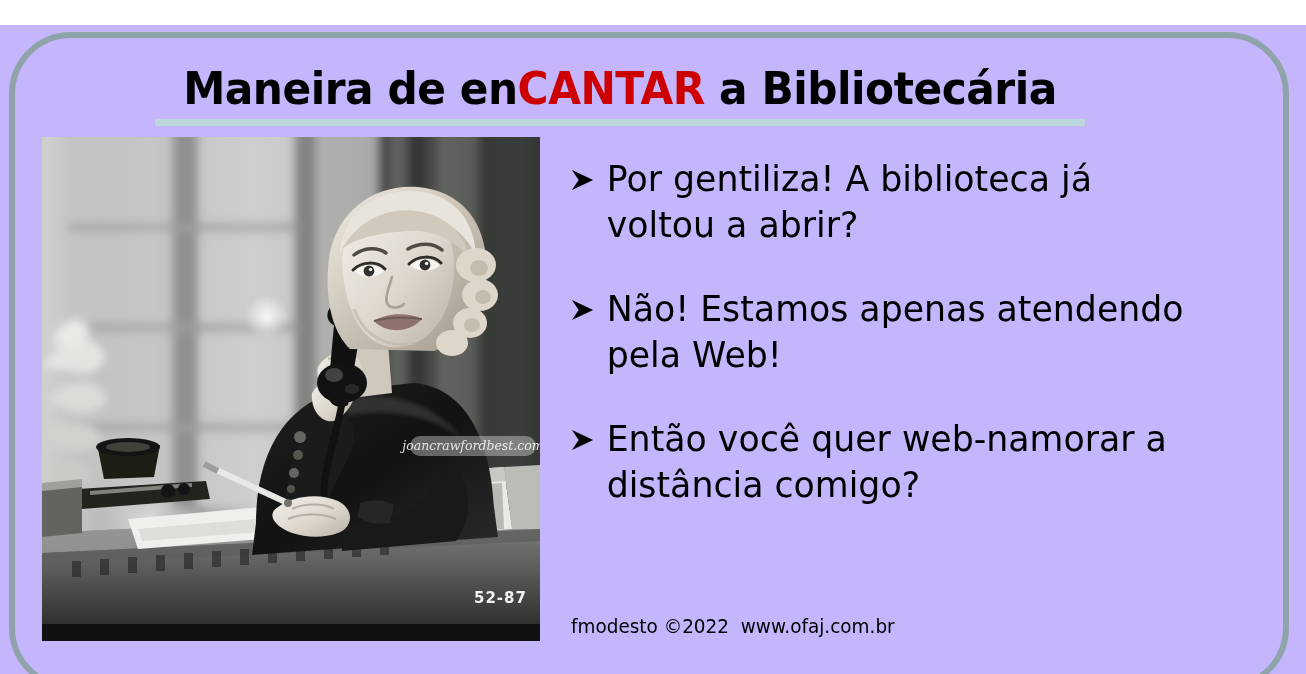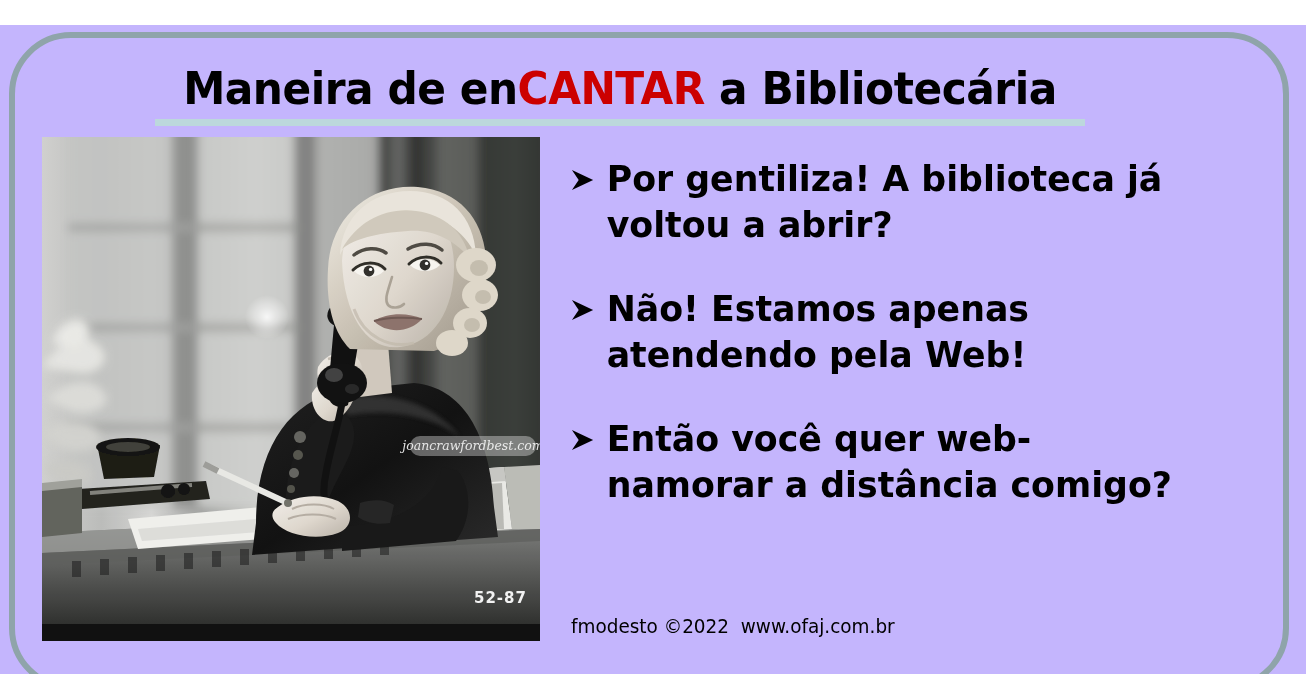--- a/index.html
+++ b/index.html
@@ -78,21 +78,20 @@
     background: #111;
   }
   #photo svg { display: block; }
 
   
   #bullets {
     position: absolute;
     left: 570px;
     top: 131px;
     width: 640px;
-    font-weight: bold;
   }
   .bullet-row {
     display: block;
     position: relative;
     padding-left: 38px;
     margin-bottom: 38px;
     font-family: "DejaVu Sans", sans-serif;
     font-size: 36px;
     line-height: 46px;
     color: #000000;

